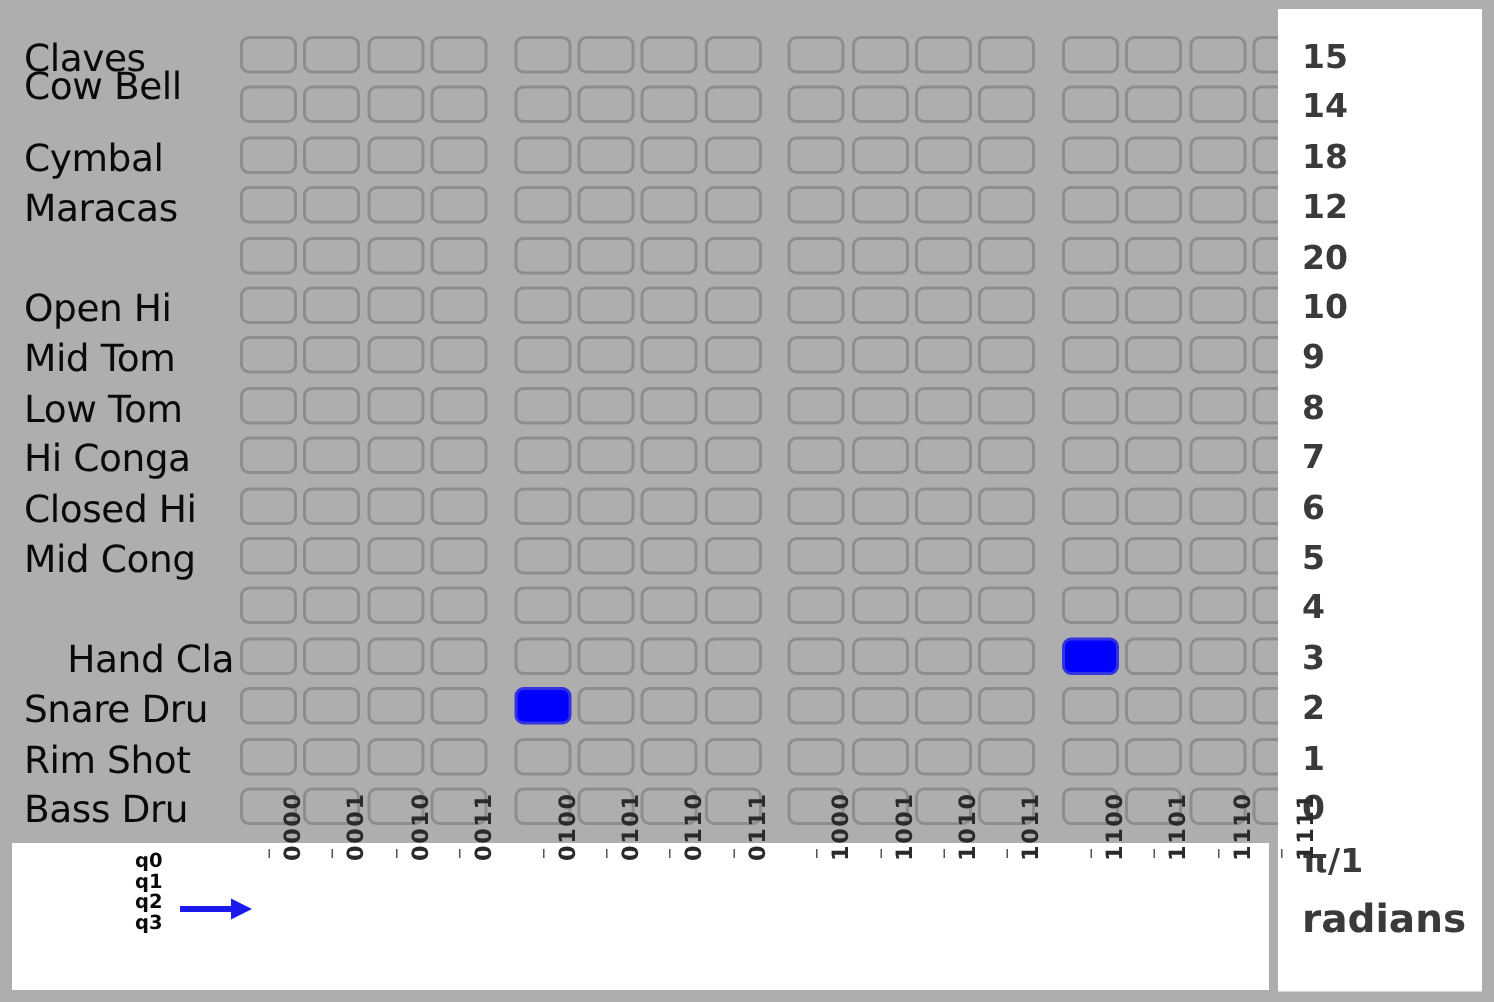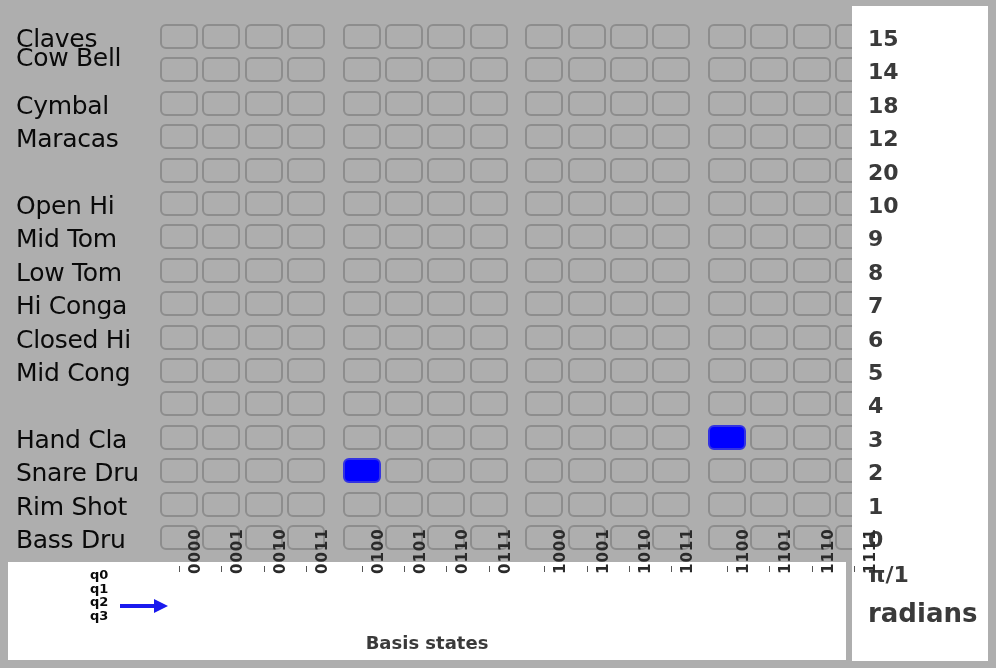--- a/index.html
+++ b/index.html
@@ -181,21 +181,21 @@
         <div class="row-label" style="top: 0px;">Claves</div>
         <div class="row-label" style="top: 19px;">Cow Bell</div>
         <div class="row-label" style="top: 66.8px;">Cymbal</div>
         <div class="row-label" style="top: 100.2px;">Maracas</div>
         <div class="row-label" style="top: 167px;">Open Hi</div>
         <div class="row-label" style="top: 200.4px;">Mid Tom</div>
         <div class="row-label" style="top: 233.8px;">Low Tom</div>
         <div class="row-label" style="top: 267.2px;">Hi Conga</div>
         <div class="row-label" style="top: 300.6px;">Closed Hi</div>
         <div class="row-label" style="top: 334px;">Mid Cong</div>
-        <div class="row-label" style="top: 400.8px;">Hand Cla</div>
+        <div class="row-label" style="top: 400.8px; text-align: right;">Hand Cla</div>
         <div class="row-label" style="top: 434.2px;">Snare Dru</div>
         <div class="row-label" style="top: 467.6px;">Rim Shot</div>
         <div class="row-label" style="top: 501px;">Bass Dru</div>
       </div>
     <div id="cells">
         <div class="cell" style="left: 160px; top: 24px;"></div>
         <div class="cell" style="left: 202.4px; top: 24px;"></div>
         <div class="cell" style="left: 244.8px; top: 24px;"></div>
         <div class="cell" style="left: 287.2px; top: 24px;"></div>
         <div class="cell" style="left: 342.6px; top: 24px;"></div>
@@ -480,21 +480,20 @@
         <div class="q-name">q1</div>
         <div class="q-name">q2</div>
         <div class="q-name">q3</div>
       </div>
     <div id="legend-arrow">
       <svg width="48" height="16" viewBox="0 0 48 16">
         <line x1="0" y1="8" x2="36" y2="8" stroke="#1a1aee" stroke-width="4"></line>
         <polygon points="34,1 48,8 34,15" fill="#1a1aee"></polygon>
       </svg>
     </div>
-    <div id="xaxis-title">Basis states</div>
   <div class="tick" style="left: 171px;"></div>
       <div class="tick-label" style="left: 178px;">0000</div>
       <div class="tick" style="left: 213.4px;"></div>
       <div class="tick-label" style="left: 220.4px;">0001</div>
       <div class="tick" style="left: 255.8px;"></div>
       <div class="tick-label" style="left: 262.8px;">0010</div>
       <div class="tick" style="left: 298.2px;"></div>
       <div class="tick-label" style="left: 305.2px;">0011</div>
       <div class="tick" style="left: 353.6px;"></div>
       <div class="tick-label" style="left: 360.6px;">0100</div>

